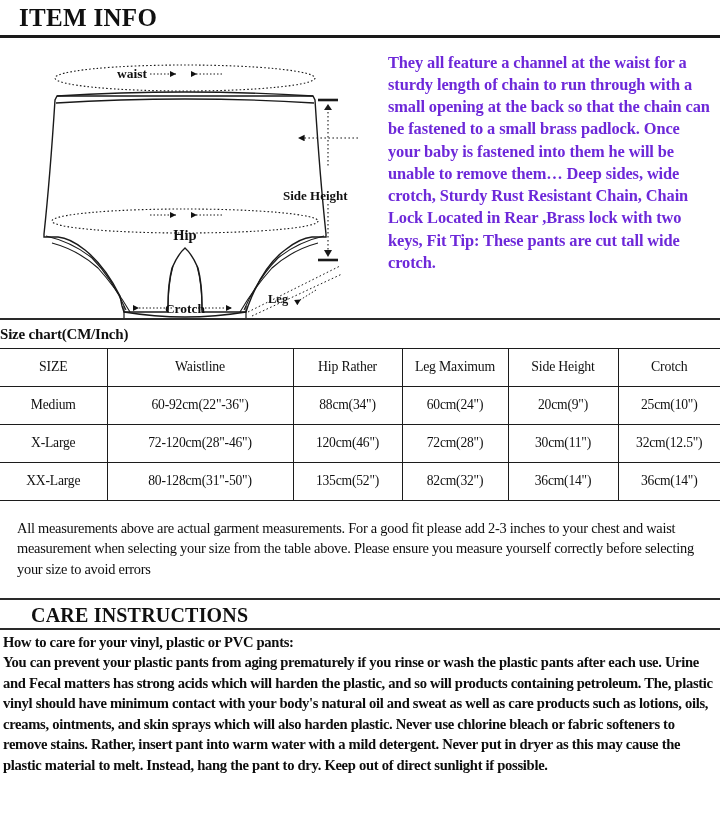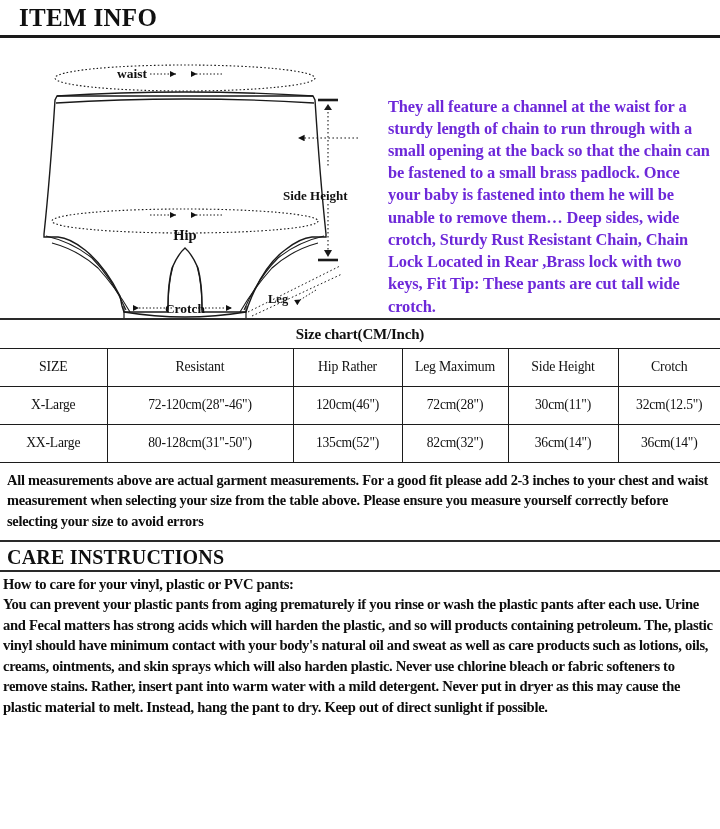--- a/index.html
+++ b/index.html
@@ -37,21 +37,21 @@
   }
   .rule-thin {
     height: 2px;
     background: #2a2a2a;
     width: 100%;
   }
 
   
   .top-section {
     display: flex;
-    align-items: flex-end;
+    align-items: flex-start;
     width: 100%;
     height: 280px;
   }
   .diagram-wrap {
     width: 382px;
     height: 280px;
     position: relative;
     flex: 0 0 382px;
   }
   .diagram-wrap svg {
@@ -65,21 +65,20 @@
     font-size: 16.4px;
     font-weight: bold;
     line-height: 1.355;
     letter-spacing: -0.1px;
     color: #6d28d9;
     margin: 0;
   }
 
   
   .chart-title {
-    text-align: center;
     font-size: 15px;
     font-weight: bold;
     padding: 6px 0 5px 0;
     letter-spacing: -0.2px;
   }
   table.size-chart {
     border-collapse: collapse;
     width: 720px;
     table-layout: fixed;
   }
@@ -104,33 +103,33 @@
   .col-size   { width: 107px; }
   .col-waist  { width: 186px; }
   .col-hip    { width: 109px; }
   .col-leg    { width: 106px; }
   .col-side   { width: 110px; }
   .col-crotch { width: 102px; }
 
   
   .note-text {
     font-size: 14.4px;
-    font-weight: bold;
+    font-weight: normal;
     line-height: 1.43;
     padding: 3px 6px 4px 3px;
-    margin: 4px;
+    margin: 14px;
     letter-spacing: -0.25px;
     color: #0d0d0d;
   }
 
   
   .care-title {
     font-size: 20px;
     font-weight: bold;
-    padding: 4px 0 1px 7px;
+    padding: 4px 0 1px 31px;
     letter-spacing: 0.2px;
   }
   .care-body {
     padding: 2px 6px 0 3px;
   }
   .care-line, .care-para {
     font-size: 14.6px;
     font-weight: bold;
     line-height: 1.41;
     margin: 0;
@@ -232,28 +231,36 @@
       <col class="col-size">
         <col class="col-waist">
         <col class="col-hip">
       <col class="col-leg">
         <col class="col-side">
         <col class="col-crotch">
     </colgroup>
     <thead>
       <tr class="head">
         <th>SIZE</th>
-        <th class="vline">Resistant</th>
+        <th class="vline">Waistline</th>
         <th class="vline">Hip Rather</th>
         <th class="vline">Leg  Maximum</th>
         <th class="vline">Side Height</th>
         <th class="vline">Crotch</th>
       </tr>
     </thead>
     <tbody>
+      <tr>
+        <td>Medium</td>
+        <td class="vline">60-92cm(22"-36")</td>
+        <td class="vline">88cm(34")</td>
+        <td class="vline">60cm(24")</td>
+        <td class="vline">20cm(9")</td>
+        <td class="vline">25cm(10")</td>
+      </tr>
       <tr>
         <td>X-Large</td>
         <td class="vline">72-120cm(28"-46")</td>
         <td class="vline">120cm(46")</td>
         <td class="vline">72cm(28")</td>
         <td class="vline">30cm(11")</td>
         <td class="vline">32cm(12.5")</td>
       </tr>
       <tr>
         <td>XX-Large</td>

